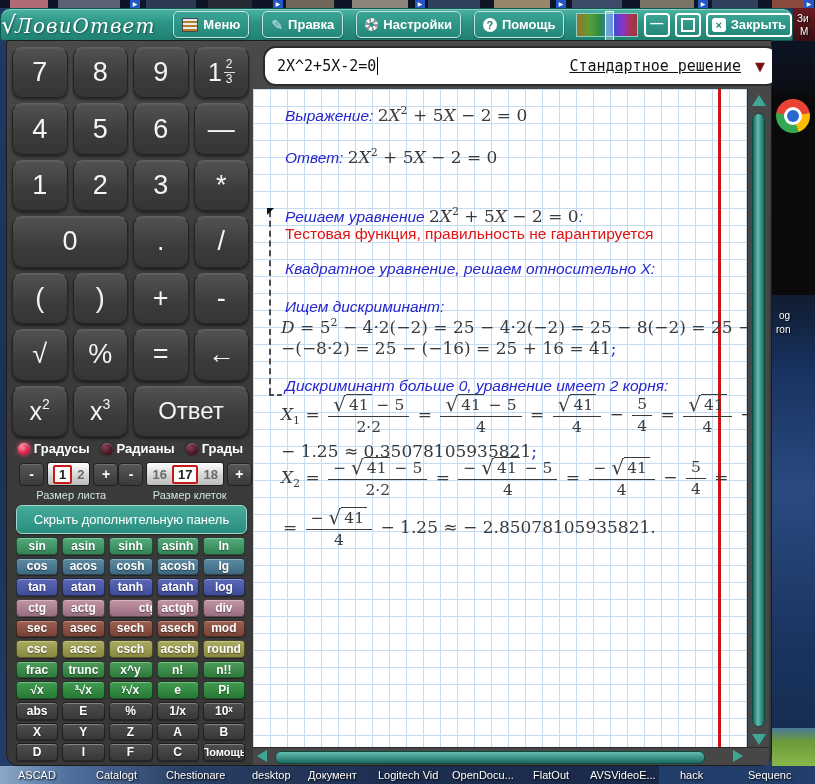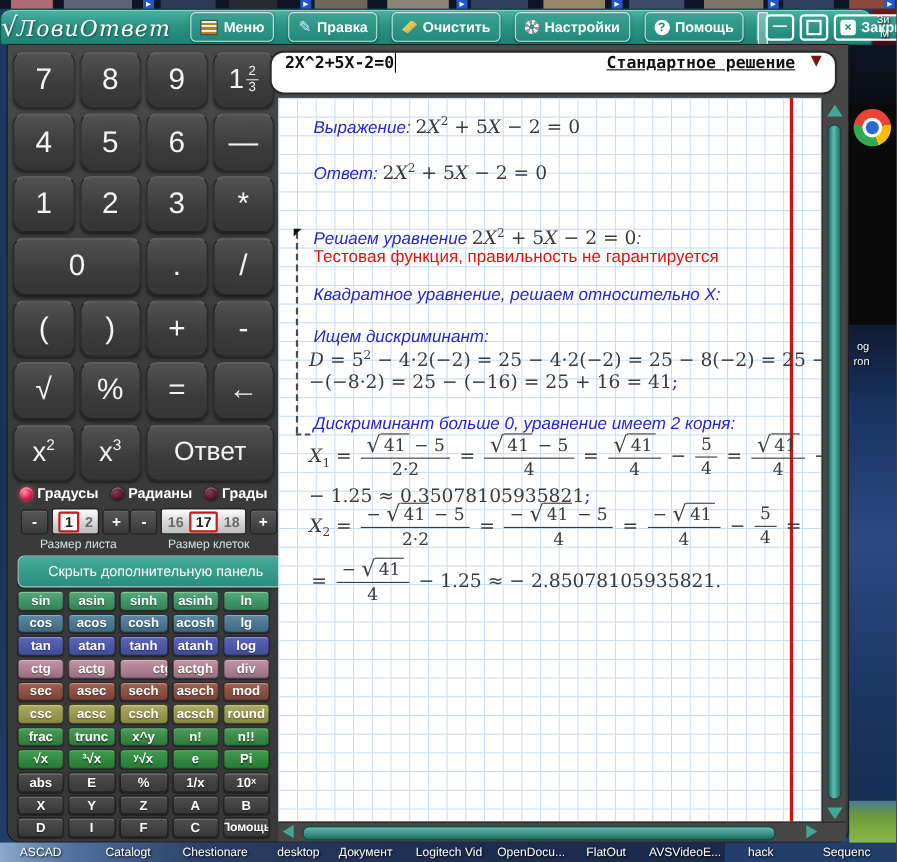--- a/index.html
+++ b/index.html
@@ -103,33 +103,33 @@
     border:1px solid #1e1e1e;border-radius:3px;display:flex;align-items:center;
     padding:0 5px;gap:5px;font-size:13px;color:#6a6a6a;font-weight:bold;}
   .sbox .num{cursor:pointer;}
   .sbox .num.sel{border:2px solid #c81818;background:#fcfcfc;color:#222;padding:0 4px;border-radius:2px;}
   .spinlabels{position:absolute;left:5px;top:448px;width:237px;display:flex;color:#cfe3de;font-size:11px;}
   .spinlabels span{width:50%;text-align:center;}
   
   .hidebtn{position:absolute;left:9px;top:464px;width:229px;height:27px;
     background:linear-gradient(180deg,#46ab9a,#2a8d7e);border:1px solid #9fd8cc;border-radius:6px;
     color:#fff;font-size:13px;display:flex;align-items:center;justify-content:center;cursor:pointer;
-    box-shadow:0 1px 2px rgba(0,0,0,.45);padding-left:10px;}
+    box-shadow:0 1px 2px rgba(0,0,0,.45);}
   
   .fngrid{position:absolute;left:9px;top:496px;width:229px;height:224px;display:grid;
     grid-template-columns:repeat(5,1fr);grid-template-rows:repeat(11,1fr);gap:3px 4px;}
   .fnb{border-radius:4px;color:#fff;font-size:12px;font-weight:bold;display:flex;align-items:center;
     justify-content:center;border:1px solid rgba(0,0,0,.5);cursor:pointer;overflow:hidden;
     box-shadow:inset 0 1px 0 rgba(255,255,255,.3),0 1px 1px rgba(0,0,0,.4);
     text-shadow:0 1px 1px rgba(0,0,0,.45);}
   .fnb.long{font-size:11px;}
   
-  .expr{position:absolute;left:238px;top:5px;width:516px;height:40px;box-sizing:border-box;
-    background:#fff;border:2px solid #2a2a2a;border-radius:13px;display:flex;align-items:flex-start;
-    padding:0 12px;font-family:"DejaVu Sans Mono",monospace;font-size:15px;color:#111;font-weight:bold;}
+  .expr{position:absolute;left:256px;top:5px;width:516px;height:40px;box-sizing:border-box;
+    background:#fff;border:2px solid #2a2a2a;border-radius:13px;display:flex;align-items:center;
+    padding:0 12px;font-family:"DejaVu Sans Mono",monospace;font-size:15px;color:#111;}
   .expr .val{white-space:pre;}
   .cursor{display:inline-block;width:1px;height:18px;background:#000;margin-left:1px;vertical-align:middle;}
   .expr .spacer{flex:1;}
   .expr .mode{text-decoration:underline;cursor:pointer;white-space:pre;}
   .expr .dd{color:#7a1212;font-size:13px;margin-left:14px;cursor:pointer;font-family:"DejaVu Sans",sans-serif;}
   
   .notebook{position:absolute;left:246px;top:48px;width:494px;height:658px;overflow:hidden;
     background-color:#fff;
     background-image:linear-gradient(to right,#c6dcf0 1px,transparent 1px),
                      linear-gradient(to bottom,#c6dcf0 1px,transparent 1px);
@@ -200,24 +200,20 @@
   <div class="titlebar">
     <div class="logo"><span class="sq">√</span><span>ЛовиОтвет</span></div>
     <div style="display:flex;gap:13px;">
         <div class="tb-btn">
           <span class="tbi menu-icon"></span>
           <span>Меню</span>
         </div>
         <div class="tb-btn">
           <span class="tbi pencil-icon">✎</span>
           <span>Правка</span>
-        </div>
-        <div class="tb-btn">
-          <span class="tbi brush-icon"></span>
-          <span>Очистить</span>
         </div>
         <div class="tb-btn">
           <span class="tbi gear-icon"></span>
           <span>Настройки</span>
         </div>
         <div class="tb-btn">
           <span class="tbi help-icon">?</span>
           <span>Помощь</span>
         </div>
       </div>

